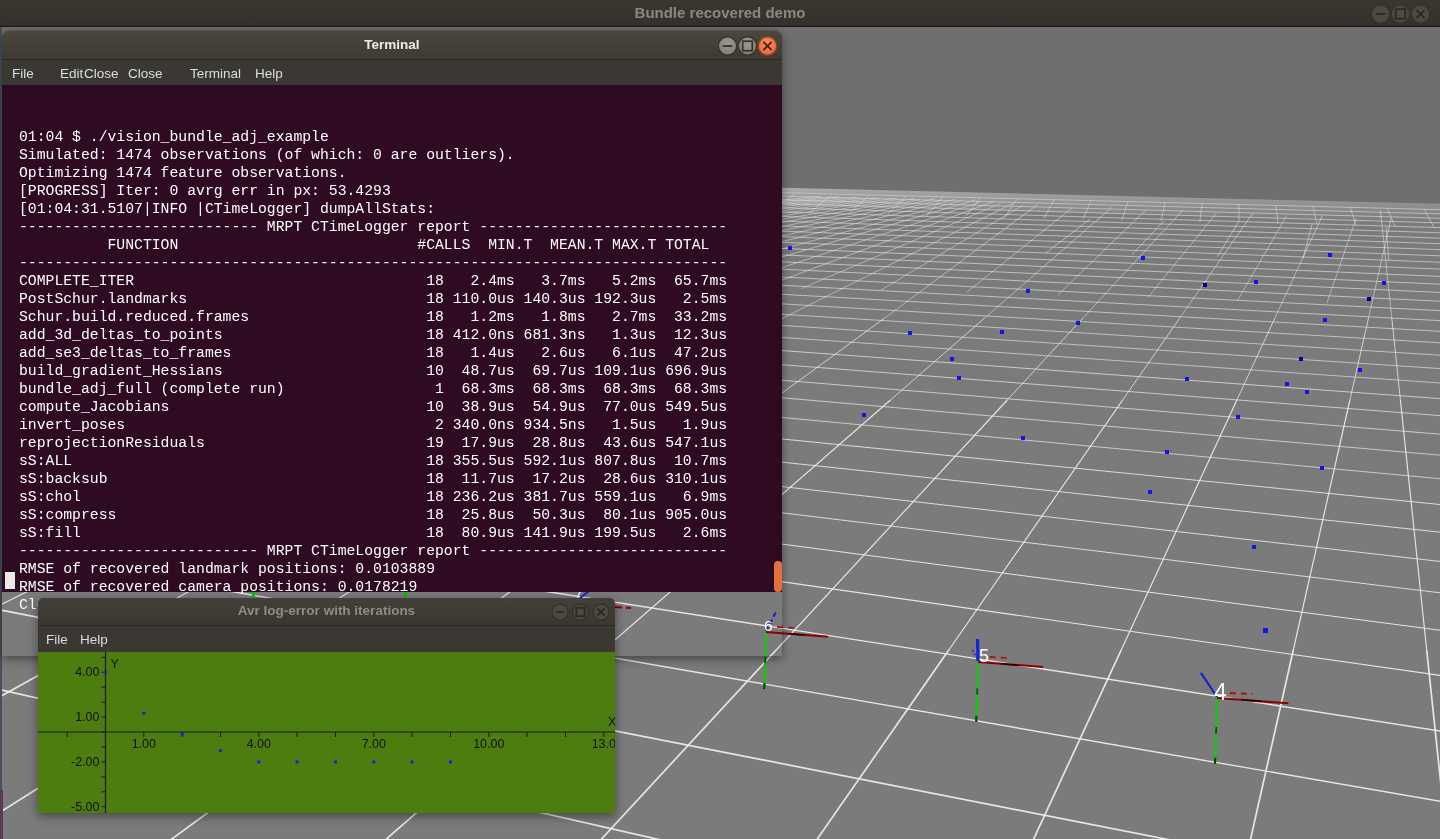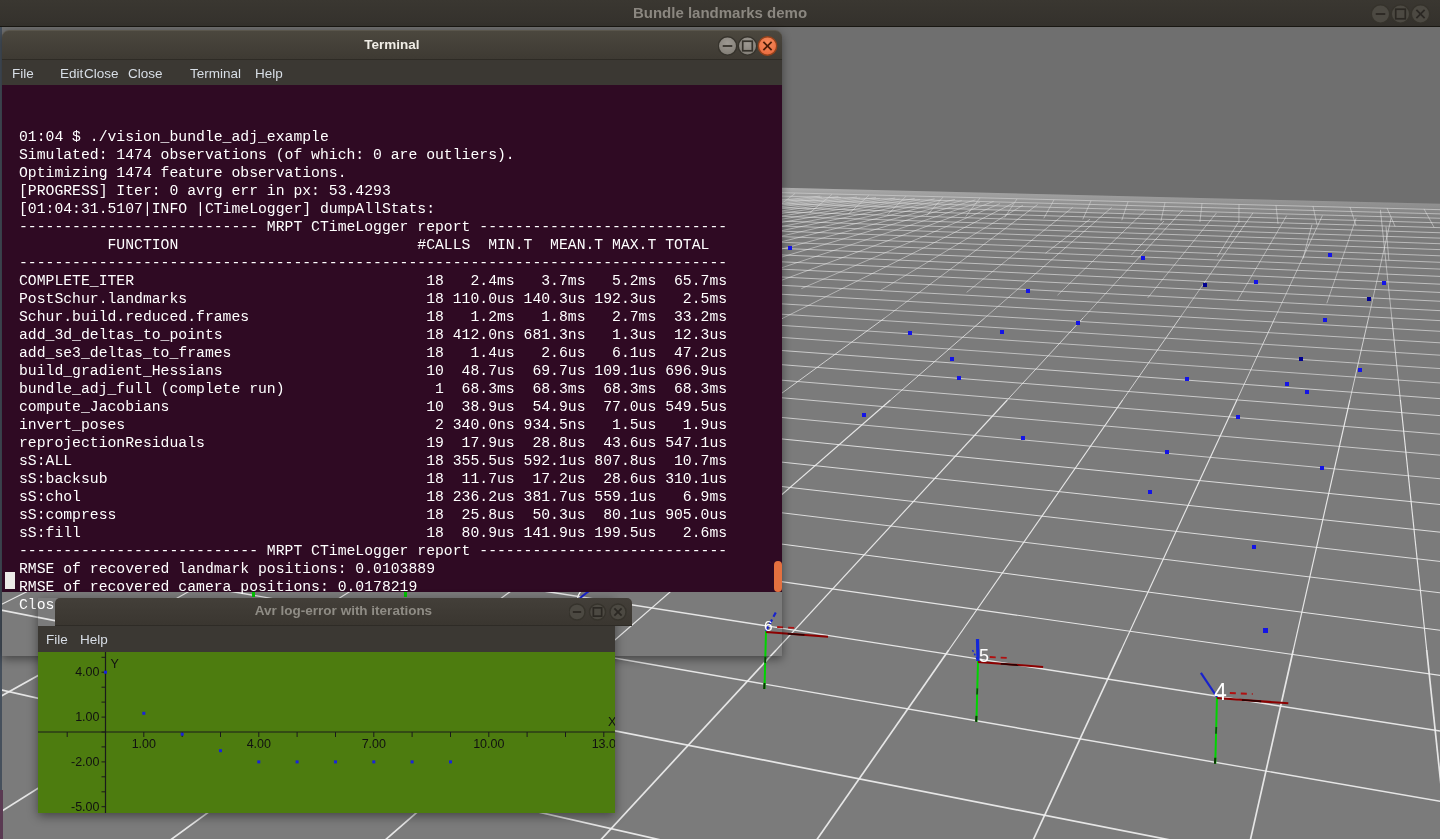--- a/index.html
+++ b/index.html
@@ -26,21 +26,21 @@
   background:#2f0a23; }
 #term pre { position:absolute; left:17px; top:1px; font-family:"Liberation Mono", monospace;
   font-size:14.76px; line-height:18px; color:#ffffff; letter-spacing:0;margin-top:42px; }
 #cursor { position:absolute; left:3px; top:487px; width:10px; height:17px; background:#eceae7; }
 #sthumb { position:absolute; left:772px; top:476px; width:8px; height:31px;
   background:#e4703f; border-radius:4px; }
 #plot { position:absolute; left:38px; top:598px; width:577px; height:215px;
   box-shadow:0 3px 10px rgba(0,0,0,0.45); }
 #plot .tbar { position:absolute; left:0; top:0; width:577px; height:28px;
   background:linear-gradient(#433f39,#3a3630); border-radius:5px 5px 0 0;
-  border-bottom:1px solid #2e2b26;margin-left:17px; }
+  border-bottom:1px solid #2e2b26; }
 #plot .tbar .title { position:absolute; left:0; right:0; top:5px; text-align:center;
   font-weight:bold; font-size:13.5px; color:#8f8c85; }
 #plot .tbar .btns { position:absolute; left:514px; top:0; }
 #plot .menu { position:absolute; left:0; top:28px; width:577px; height:26px;
   background:#3b3833; color:#d8dee6; font-size:13.5px; }
 #plot .area { position:absolute; left:0; top:54px; width:577px; height:161px; background:#4d7c0f; }
 </style></head>
 <body>
 <div id="scene"><svg width="1440" height="812" viewBox="0 0 1440 812">
       <defs>
@@ -241,21 +241,21 @@
       <text x="1214" y="673" font-size="23" fill="#ffffff" font-family="Liberation Sans, sans-serif">4</text>
       <line x1="589" y1="564" x2="580" y2="571" stroke="#1822cc" stroke-width="2.2"></line>
       <text x="574" y="573" font-size="15" fill="#ffffff" font-family="Liberation Sans, sans-serif">7</text>
       <line x1="615" y1="580" x2="631" y2="581" stroke="#8c0000" stroke-width="2" stroke-dasharray="7 4"></line>
       <rect x="252" y="563" width="3" height="7" fill="#00c400"></rect>
       <rect x="404" y="563" width="3" height="7" fill="#00c400"></rect>
     </svg></div>
 <div id="lsliver"></div>
 <div id="lsliver2"></div>
 <div id="topbar">
-    <div class="title">Bundle landmarks demo</div>
+    <div class="title">Bundle recovered demo</div>
     <div class="btns"><svg width="66" height="26" viewBox="0 0 66 26">
         <circle cx="9.5" cy="13" r="9.2" fill="#4c4942" stroke="#36332c" stroke-width="1.4"></circle>
         <line x1="4.716" y1="13" x2="14.283999999999999" y2="13" stroke="#2b2823" stroke-width="1.8"></line>
         <circle cx="29.5" cy="13" r="9.2" fill="#4c4942" stroke="#36332c" stroke-width="1.4"></circle>
         <rect x="24.716" y="8.216000000000001" width="9.568" height="9.568" fill="none" stroke="#2b2823" stroke-width="1.7"></rect>
         <circle cx="49.5" cy="13" r="9.2" fill="#4c4942" stroke="#36332c" stroke-width="1.4"></circle>
         <line x1="45.36" y1="8.86" x2="53.64" y2="17.14" stroke="#2b2823" stroke-width="1.8"></line>
         <line x1="45.36" y1="17.14" x2="53.64" y2="8.86" stroke="#2b2823" stroke-width="1.8"></line>
       </svg></div>
   </div>

